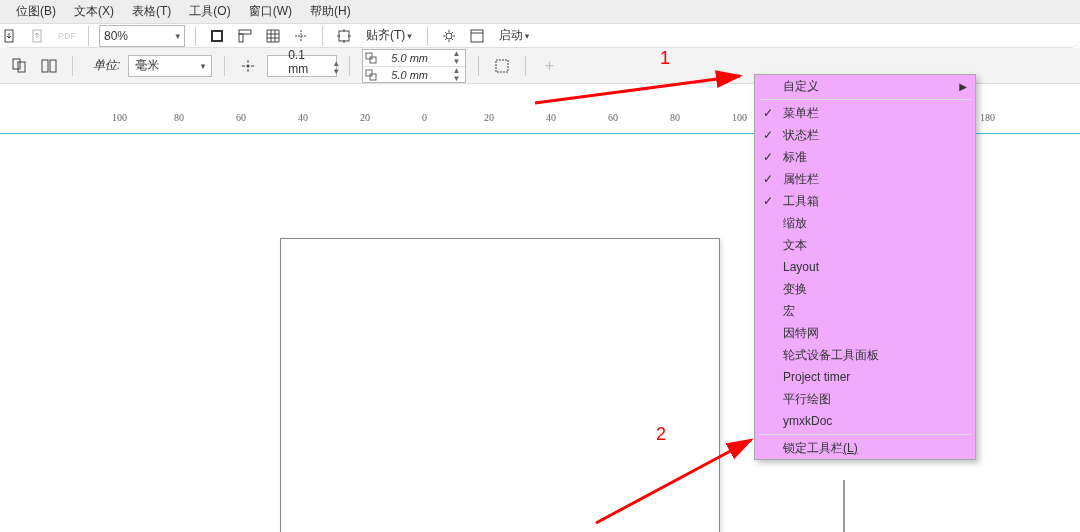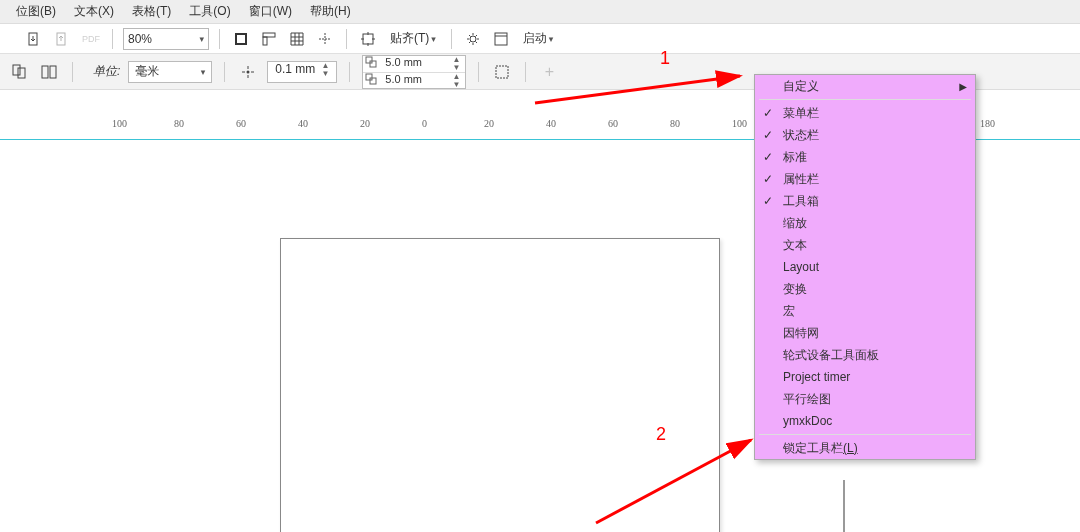--- a/index.html
+++ b/index.html
@@ -1,29 +1,29 @@
 <!DOCTYPE html>
 <html><head>
 <meta charset="utf-8">
 <style>
   * { box-sizing: border-box; margin: 0; padding: 0; font-family: "Microsoft YaHei", Arial, sans-serif; font-size: 12px; color: #333; }
   body { width: 1080px; height: 532px; background: #fff; overflow: hidden; position: relative; }
   .menubar { height: 24px; background: #eee; border-bottom: 1px solid #ddd; display: flex; align-items: center; padding-left: 16px; gap: 18px; }
   .menubar span { cursor: default; }
-  .toolbar { height: 30px; background: #fff; border-bottom: 1px solid #e0e0e0; display: flex; align-items: center; padding-left: 24px; gap: 6px; }
+  .toolbar { height: 24px; background: #fff; border-bottom: 1px solid #e0e0e0; display: flex; align-items: center; padding-left: 0; gap: 6px; border-radius: 10px; }
   .icon-btn { width: 22px; height: 22px; display: flex; align-items: center; justify-content: center; cursor: pointer; border: 1px solid transparent; }
   .zoom-combo { width: 86px; height: 22px; border: 1px solid #b8b8b8; display:flex; align-items:center; justify-content:space-between; padding:0 4px; }
   .zoom-combo .caret { font-size:9px; color:#555; }
   .sep { width: 1px; height: 20px; background: #ccc; margin: 0 4px; }
   .toolbar2 { height: 36px; background: #f3f3f3; border-bottom: 1px solid #ddd; display:flex; align-items:center; padding-left:8px; gap:8px; }
   .unit-label { margin-left: 8px; font-size: 12px; font-style: italic; }
   .unit-combo { width: 84px; height: 22px; border:1px solid #bbb; background:#fff; display:flex; align-items:center; justify-content:space-between; padding:0 6px; }
-  .nudge-input { width: 70px; height: 22px; border:1px solid #bbb; background:#fff; display:flex; align-items:flex-start; padding:0 7px; }
+  .nudge-input { width: 70px; height: 22px; border:1px solid #bbb; background:#fff; display:flex; align-items:flex-end; padding:0 20px;gap:24px; }
   .dup-group { border:1px solid #bbb; background:#fff; width:104px; height:34px; display:flex; flex-direction:column; }
-  .dup-row { flex:1; display:flex; align-items:flex-start; border-bottom:1px solid #ddd; padding:0 2px; gap:8px; }
+  .dup-row { flex:1; display:flex; align-items:center; border-bottom:1px solid #ddd; padding:0 2px; gap:14px;font-style:italic; }
   .dup-row:last-child { border-bottom:none; }
   .dup-row .mini-input { flex:1; font-size:11px; }
   .dup-row .spin { width:14px; font-size:8px; color:#666; text-align:center; line-height:1; }
   .ruler-h { position: relative; height: 20px; background:#fff; border-bottom:1px solid #3ac4d6; margin-top:30px; }
   .ruler-h .rn { position:absolute; bottom:10px; font-size:10px; color:#666;font-family:Liberation Serif, serif; }
   .canvas-area { position:absolute; left:0; right:0; top:140px; bottom:0; background:#fff; }
   .page { position:absolute; left:280px; top:98px; width:440px; height:620px; border:1px solid #888; background:#fff; box-shadow:2px 2px 4px rgba(0,0,0,0.12); }
   .context-menu { position:absolute; left:754px; top:74px; width:222px; background:#f0abfc; border:1px solid #aaa; box-shadow:3px 3px 6px rgba(0,0,0,0.25); }
   .cm-item { height:22px; display:flex; align-items:center; padding-left:28px; position:relative; cursor:default; }
   .cm-item .chk { position:absolute; left:8px; font-size:12px; }

